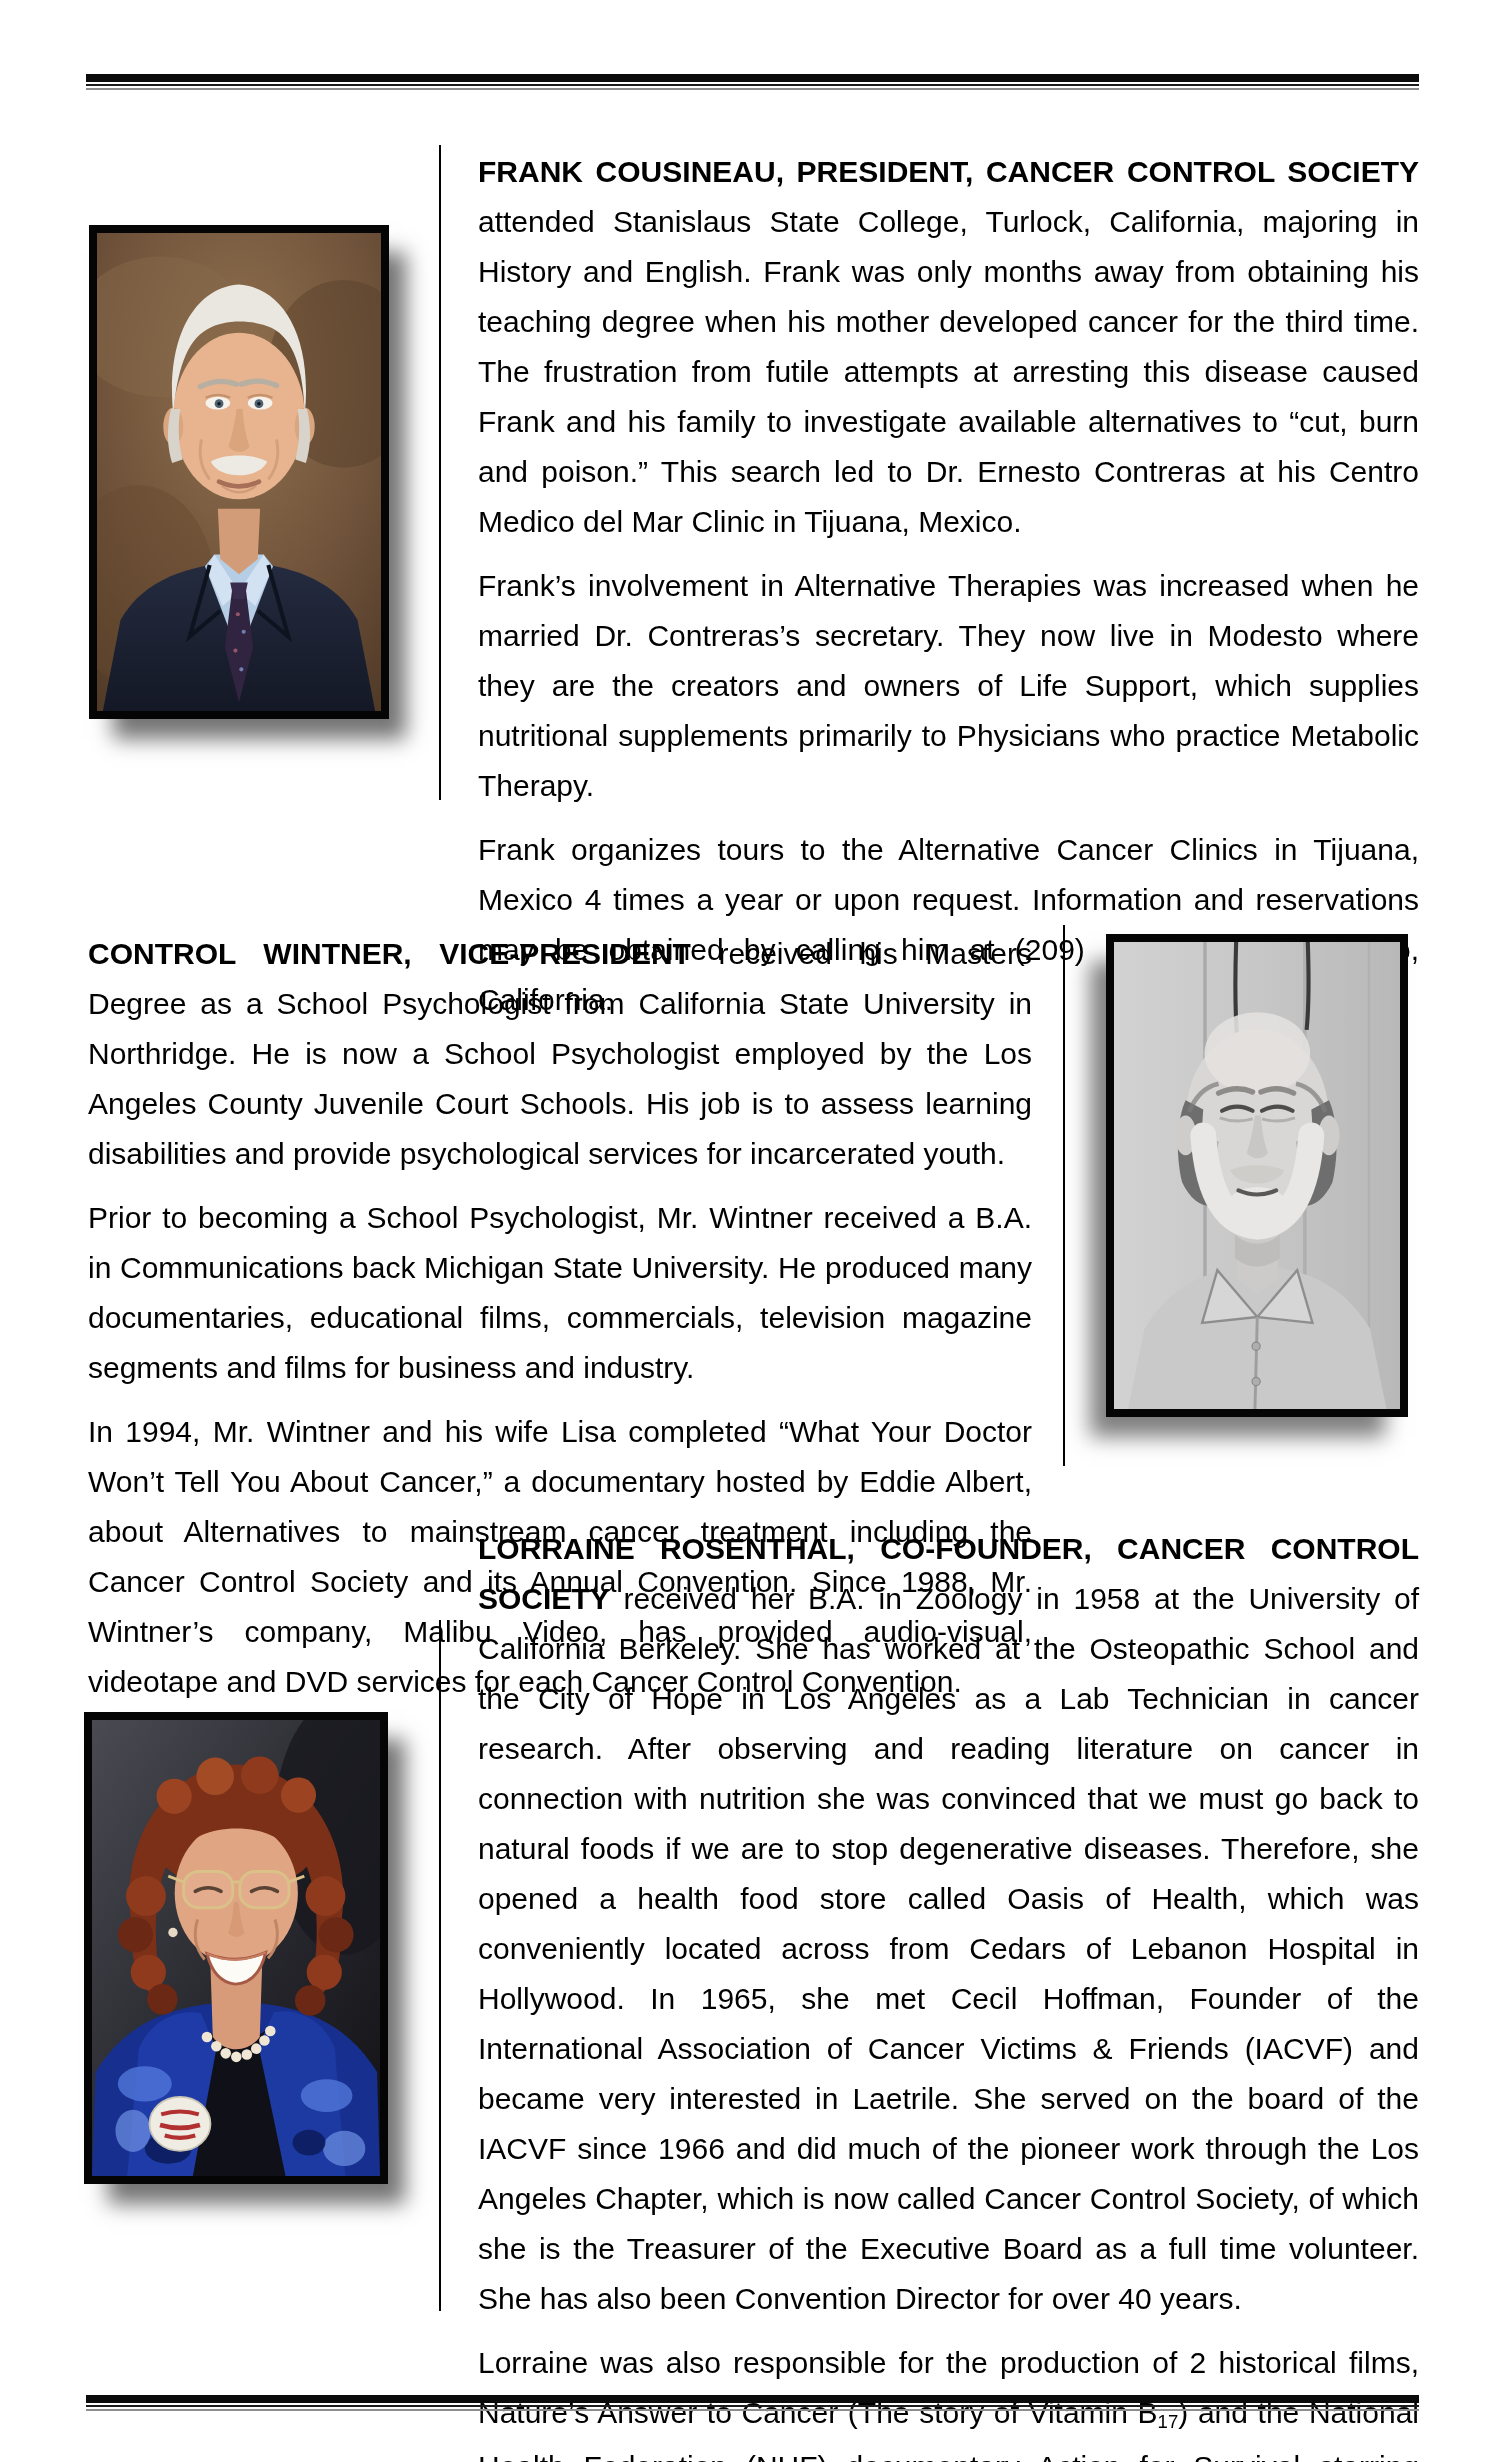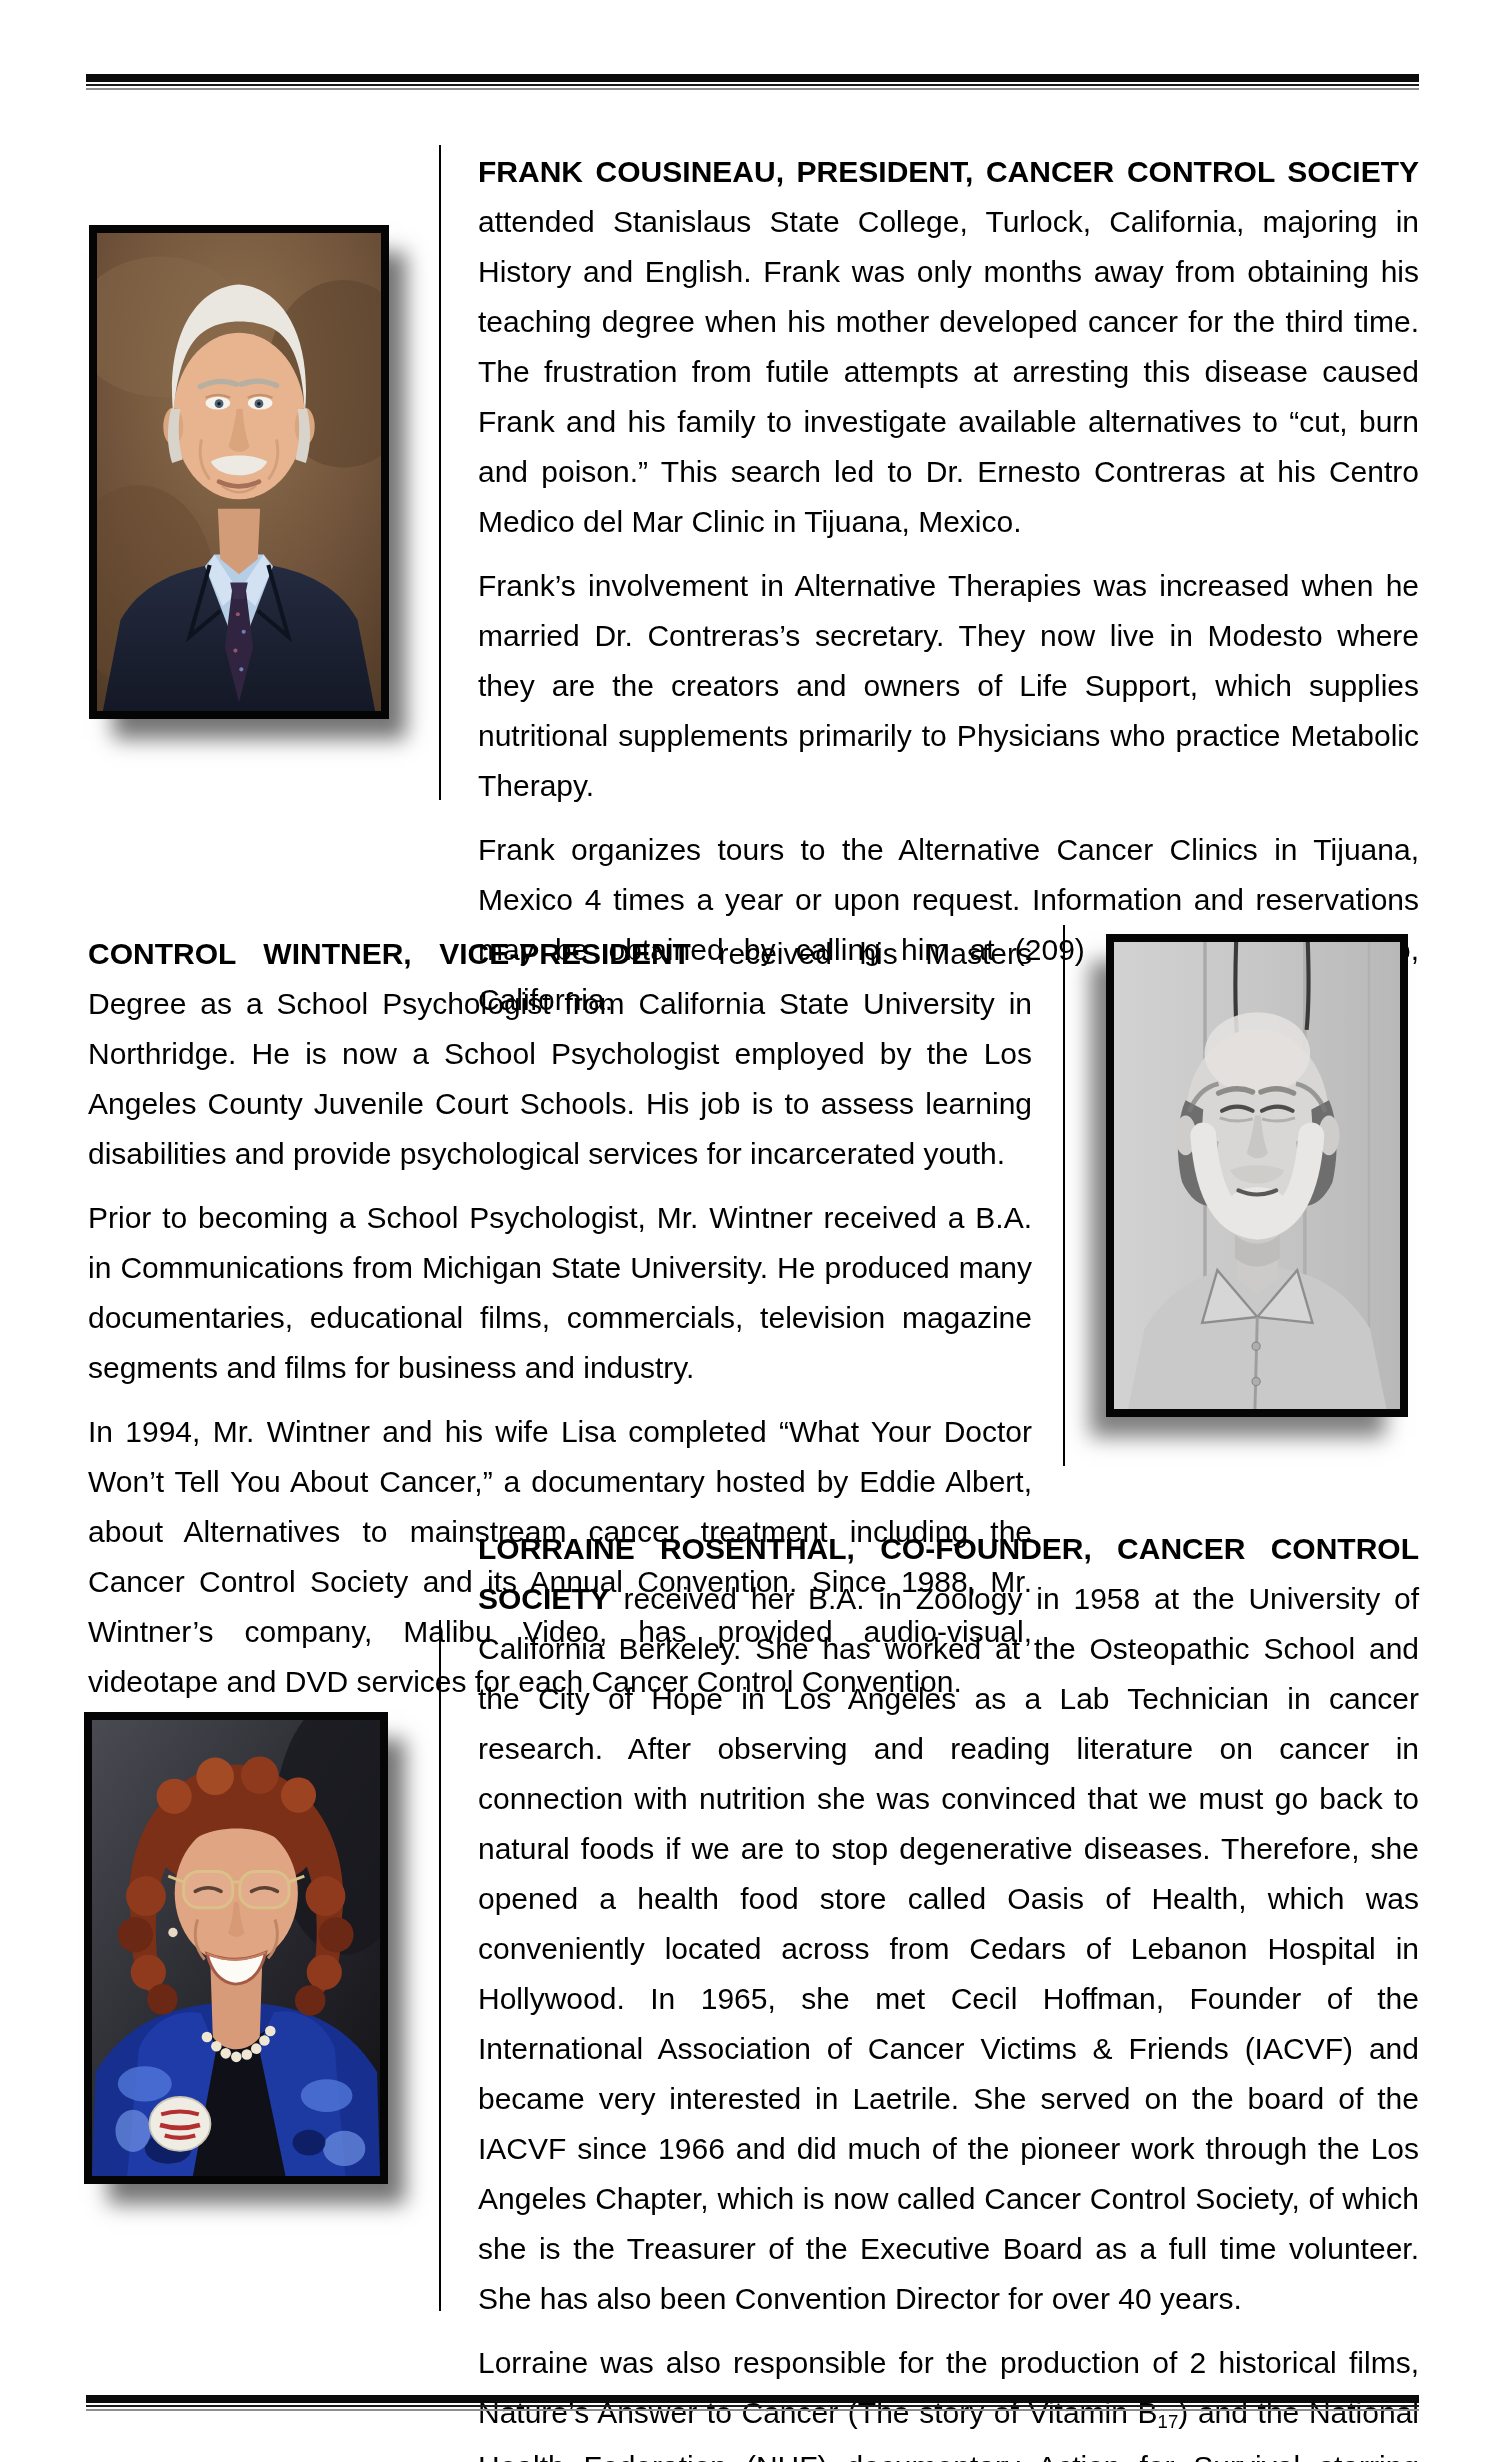--- a/index.html
+++ b/index.html
@@ -113,21 +113,21 @@
     <div class="text-col col1">
       <p class="para"><span class="b">FRANK COUSINEAU, PRESIDENT, CANCER CONTROL SOCIETY</span><span> attended Stanislaus State College, Turlock, California, majoring in History and English. Frank was only months away from obtaining his teaching degree when his mother developed cancer for the third time. The frustration from futile attempts at arresting this disease caused Frank and his family to investigate available alternatives to “cut, burn and poison.” This search led to Dr. Ernesto Contreras at his Centro Medico del Mar Clinic in Tijuana, Mexico.</span></p>
       <p class="para">Frank’s involvement in Alternative Therapies was increased when he married Dr. Contreras’s secretary. They now live in Modesto where they are the creators and owners of Life Support, which supplies nutritional supplements primarily to Physicians who practice Metabolic Therapy.</p>
       <p class="para">Frank organizes tours to the Alternative Cancer Clinics in Tijuana, Mexico 4 times a year or upon request. Information and reservations may be obtained by calling him at (209) 529-4697 in Modesto, California.</p>
     </div>
   </div>
 
   <div>
     <div class="text-col col2">
       <p class="para"><span class="b">CONTROL WINTNER, VICE-PRESIDENT</span><span> received his Masters Degree as a School Psychologist from California State University in Northridge. He is now a School Psychologist employed by the Los Angeles County Juvenile Court Schools. His job is to assess learning disabilities and provide psychological services for incarcerated youth.</span></p>
-      <p class="para">Prior to becoming a School Psychologist, Mr. Wintner received a B.A. in Communications from Michigan State University. He produced many documentaries, educational films, commercials, television magazine segments and films for business and industry.</p>
+      <p class="para">Prior to becoming a School Psychologist, Mr. Wintner received a B.A. in Communications back Michigan State University. He produced many documentaries, educational films, commercials, television magazine segments and films for business and industry.</p>
       <p class="para">In 1994, Mr. Wintner and his wife Lisa completed “What Your Doctor Won’t Tell You About Cancer,” a documentary hosted by Eddie Albert, about Alternatives to mainstream cancer treatment including the Cancer Control Society and its Annual Convention. Since 1988, Mr. Wintner’s company, Malibu Video, has provided audio-visual, videotape and DVD services for each Cancer Control Convention.</p>
     </div>
     <div class="vbar vbar2"></div>
     <div class="photo-frame photo2">
       <svg width="100%" height="100%" viewBox="0 0 487 797" preserveAspectRatio="none" xmlns="http://www.w3.org/2000/svg">
         <defs>
           <linearGradient id="cBg" x1="0" y1="0" x2="1" y2="0">
             <stop offset="0" stop-color="#d2d2d2"></stop>
               <stop offset="0.5" stop-color="#c7c7c7"></stop>
               <stop offset="1" stop-color="#b8b8b8"></stop>

